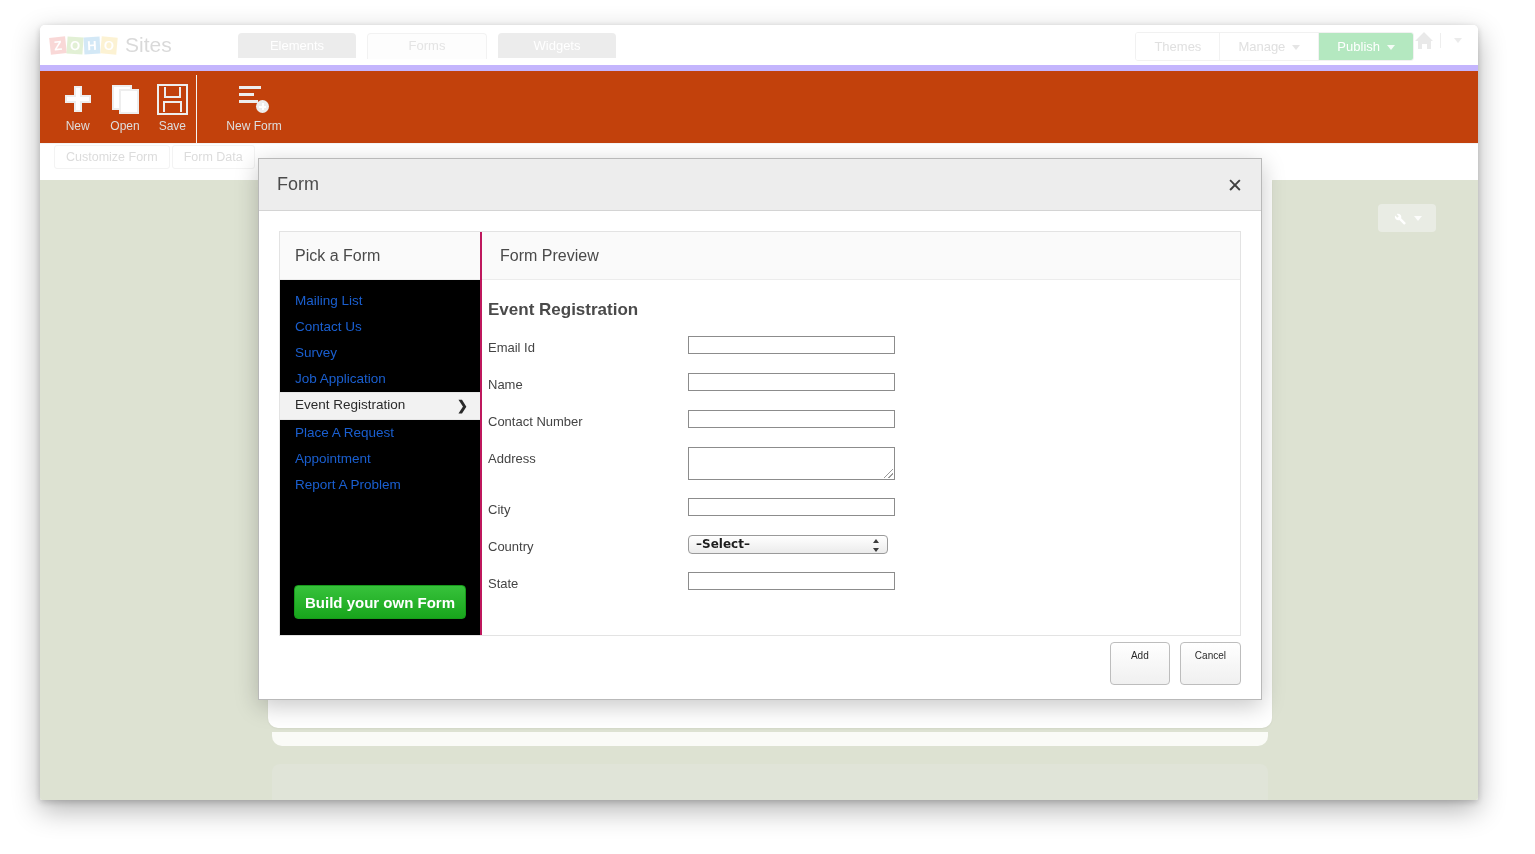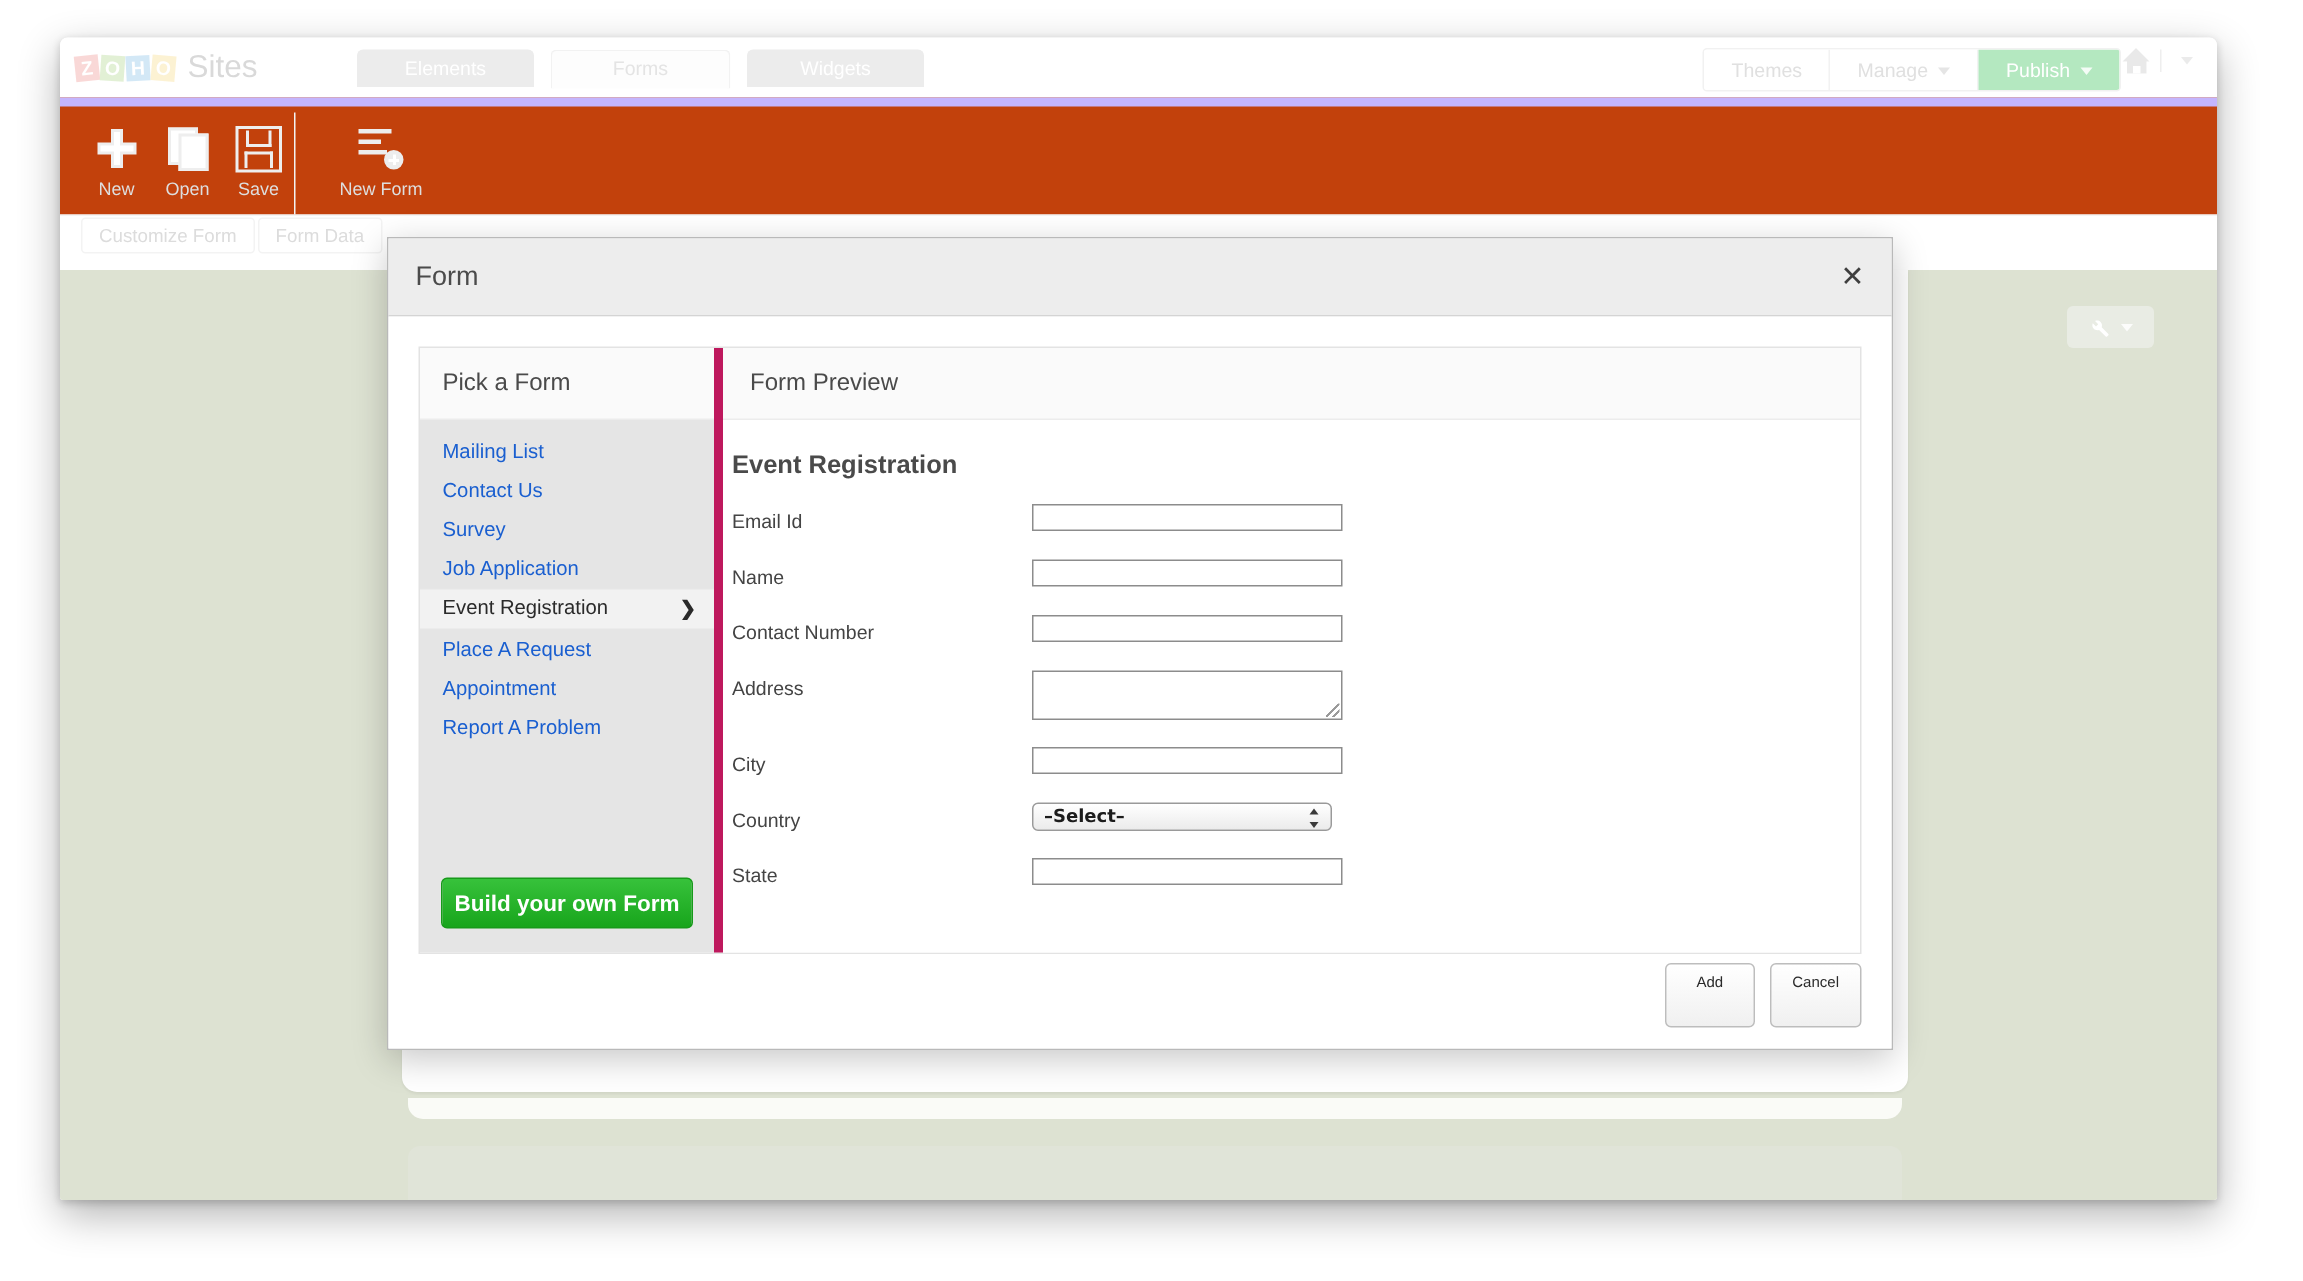--- a/index.html
+++ b/index.html
@@ -378,24 +378,24 @@
     box-sizing: border-box;
   }
   .panels {
     display: flex;
     height: 405px;
     border: 1px solid #e3e3e3;
     box-sizing: border-box;
   }
   .panel-left {
     width: 202px;
-    border-right: 6px solid #be185d;
-    box-sizing: border-box;
-    position: relative;
-    background: #e5e5e5;
+    border-right: 2px solid #be185d;
+    box-sizing: border-box;
+    position: relative;
+    background: #000000;
   }
   .panel-head {
     height: 48px;
     line-height: 48px;
     padding-left: 15px;
     font-size: 16px;
     color: #4a4a4a;
     background: #fafafa;
     border-bottom: 1px solid #ececec;
     box-sizing: border-box;

